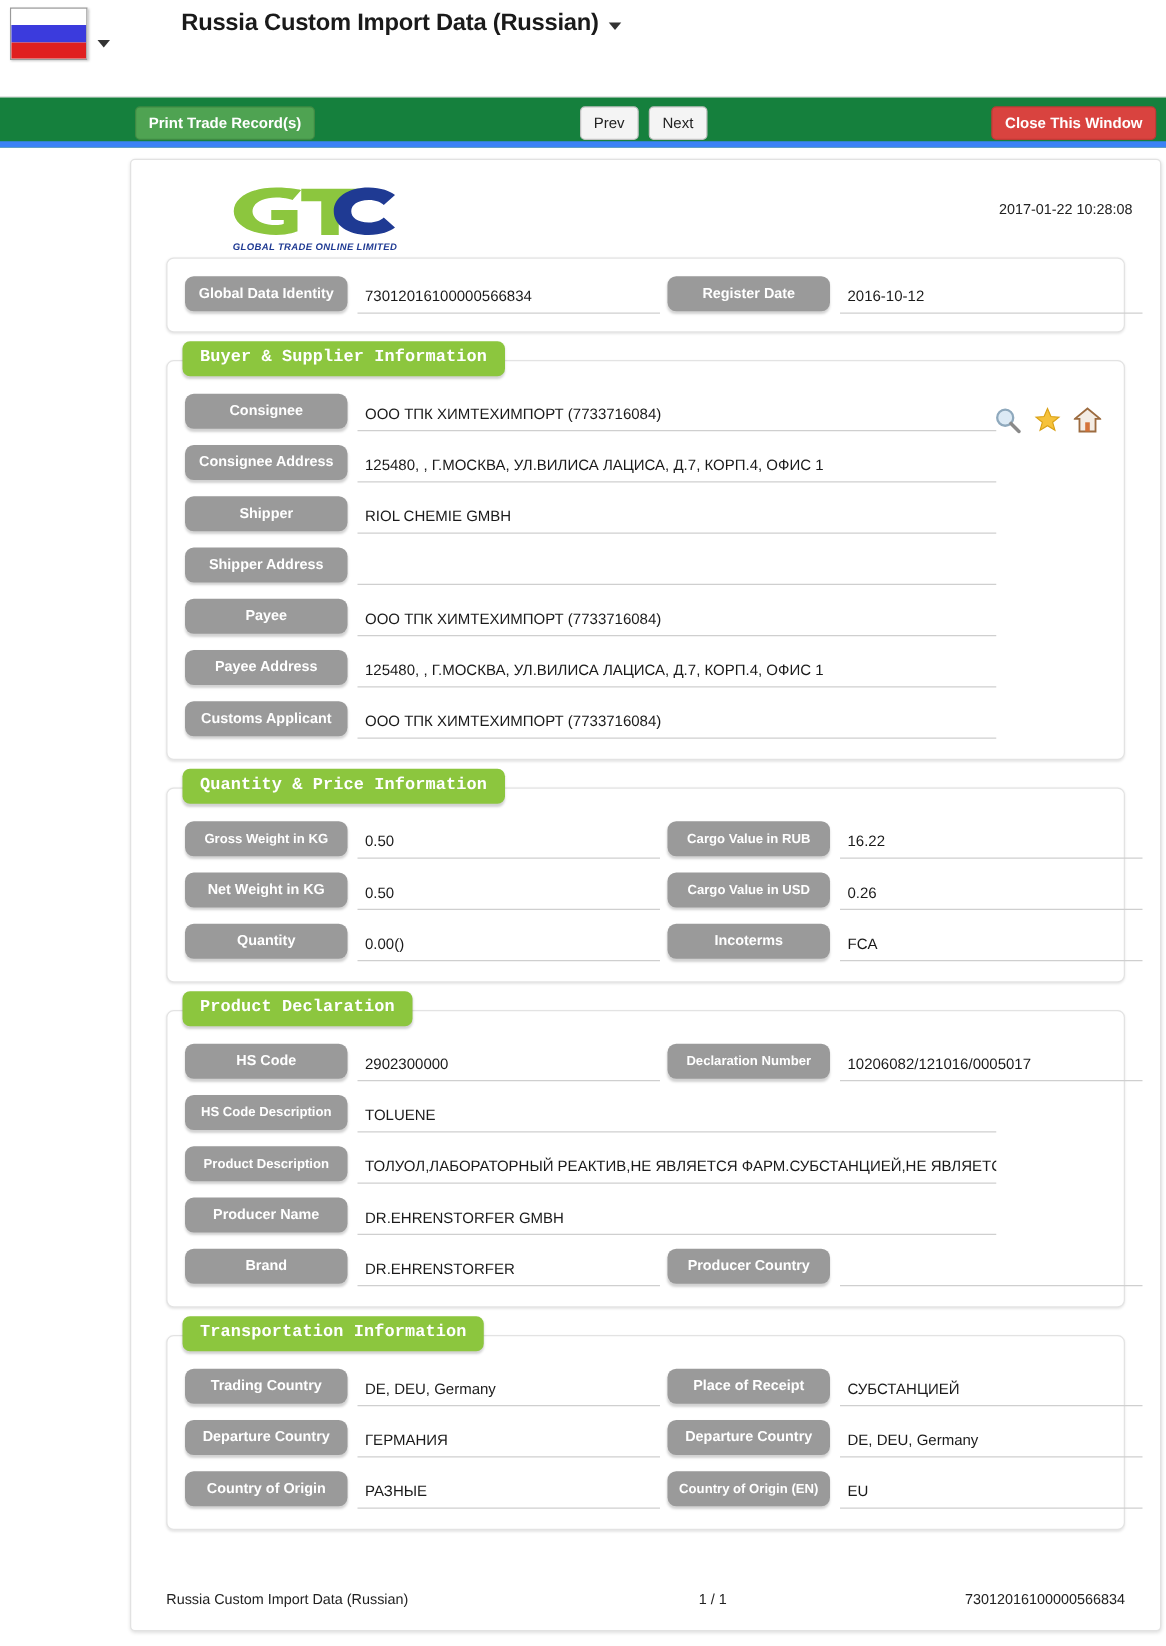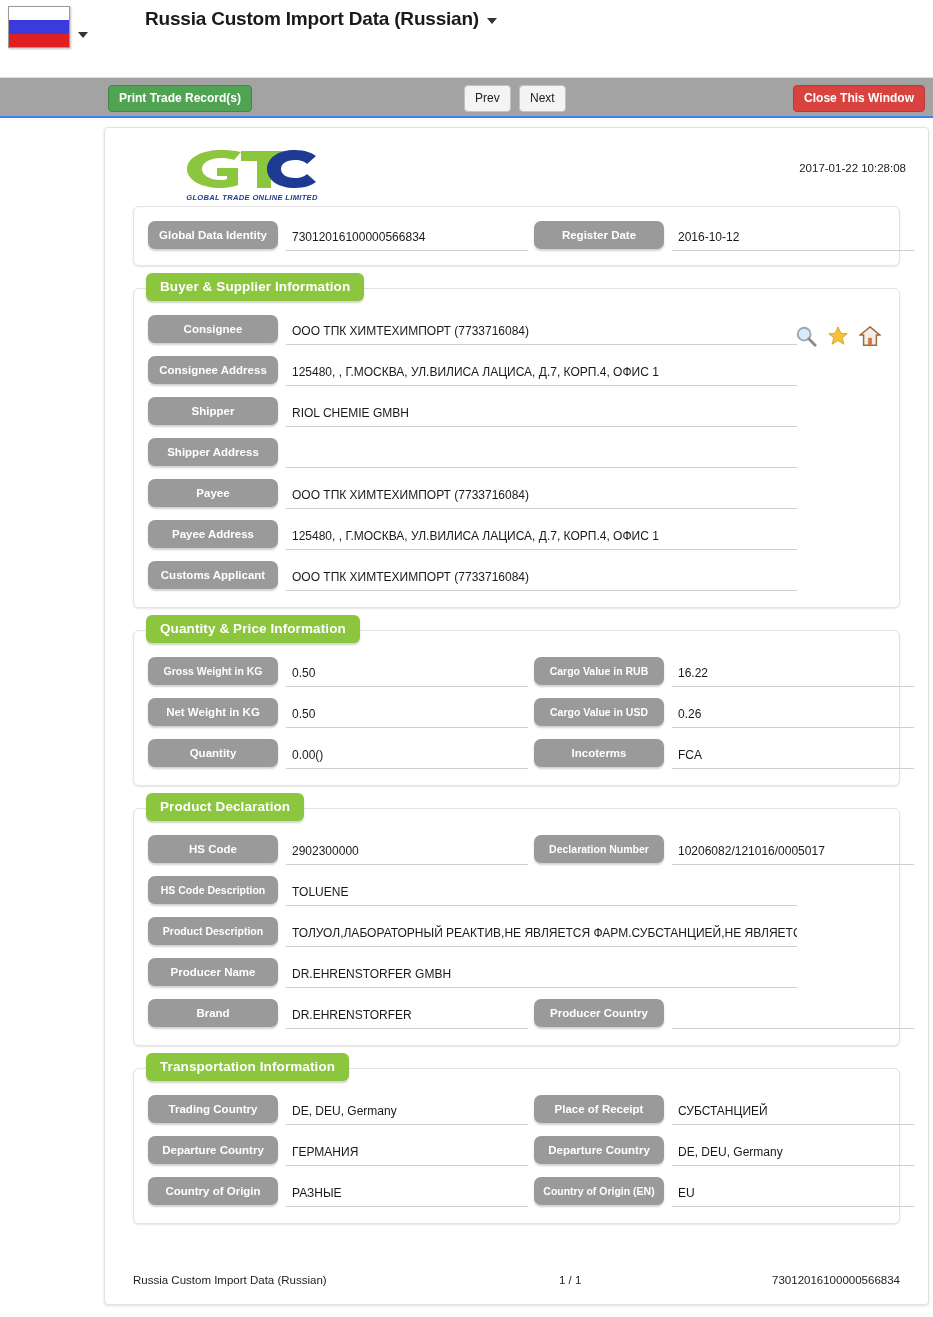--- a/index.html
+++ b/index.html
@@ -51,22 +51,22 @@
     border-right: 5px solid transparent;
     border-top: 6px solid #333;
     margin-top: 4px;
   }
   .subtitle { font-size: 11.5px; color: #333; margin-top: 6px; }
 
   
   .toolbar {
     position: relative;
     height: 40px;
-    border-bottom: 2px solid #3b82f6;
-    background: #a3a3a3;
+    border-bottom: 5px solid #3b82f6;
+    background: #15803d;
   }
   .btn {
     position: absolute;
     font-family: "Liberation Sans", sans-serif;
     font-size: 12px;
     border-radius: 4px;
     cursor: pointer;
     padding: 5px 10px;
     line-height: 15px;
     border: 1px solid transparent;
@@ -128,20 +128,21 @@
     position: absolute;
     left: 12px; top: -16px;
     background: #8cc63e;
     color: #fff;
     font-size: 13.5px; font-weight: bold;
     padding: 6px 14px 7px 14px;
     border-radius: 6px;
     box-shadow: 0 2px 2px rgba(0,0,0,.18);
     letter-spacing: .1px;
     white-space: nowrap;
+    font-family: Liberation Mono, monospace;
   }
 
   
   .row { display: flex; align-items: flex-start; margin-bottom: 11px; }
   .row:last-child { margin-bottom: 2px; }
   .half { display: flex; align-items: flex-start; }
   .half.left  { width: 380px; flex: none; }
   .half.right { width: 380px; flex: none; margin-left: 6px; }
 
   .pill {

